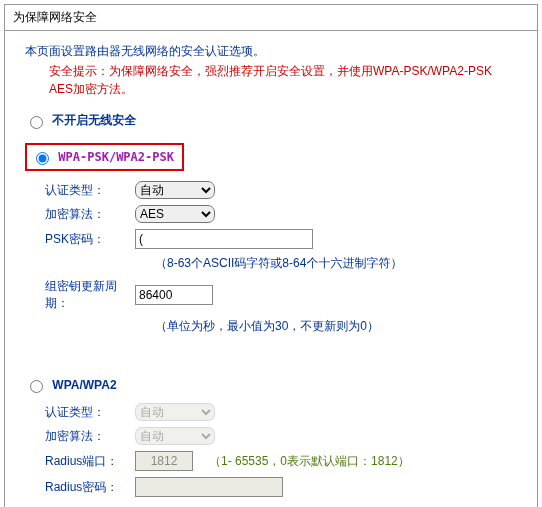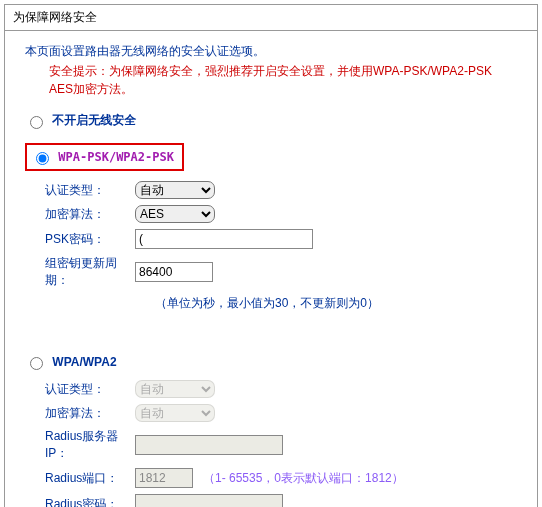--- a/index.html
+++ b/index.html
@@ -124,20 +124,21 @@
     <div class="form-row">
       <span class="form-label">加密算法：</span>
       <select>
         <option>AES</option>
       </select>
     </div>
     <div class="form-row">
       <span class="form-label">PSK密码：</span>
       <input type="text" class="psk-input" value="(" style="">
     </div>
+    <div class="hint">（8-63个ASCII码字符或8-64个十六进制字符）</div>
 
     <div class="form-row">
       <span class="form-label">组密钥更新周期：</span>
       <input type="text" style="width: 70px;" value="86400">
     </div>
     <div class="hint">（单位为秒，最小值为30，不更新则为0）</div>
 
     <div class="spacer"></div>
 
     <div class="opt-row" style="margin-top:20px">
@@ -151,27 +152,23 @@
         <option>自动</option>
       </select>
     </div>
     <div class="form-row">
       <span class="form-label">加密算法：</span>
       <select disabled="">
         <option>自动</option>
       </select>
     </div>
     <div class="form-row">
-      <span class="form-label">Radius服务器IP：</span>
-      <input type="text" disabled="" style="width: 140px;">
-    </div>
-    <div class="form-row">
       <span class="form-label">Radius端口：</span>
-      <input type="text" disabled="" style="width: 50px;" value="1812">
-      <span style="color:#8b5cf6;margin-left:10px">（1- 65535，0表示默认端口：1812）</span>
+      <input type="text" disabled="" style="width: 50px; text-align: center;" value="1812">
+      <span style="color:#4d7c0f;margin-left:16px">（1- 65535，0表示默认端口：1812）</span>
     </div>
     <div class="form-row">
       <span class="form-label">Radius密码：</span>
       <input type="text" disabled="" style="width: 140px;">
     </div>
 
   </div>
 </div>
 
 </body></html>

